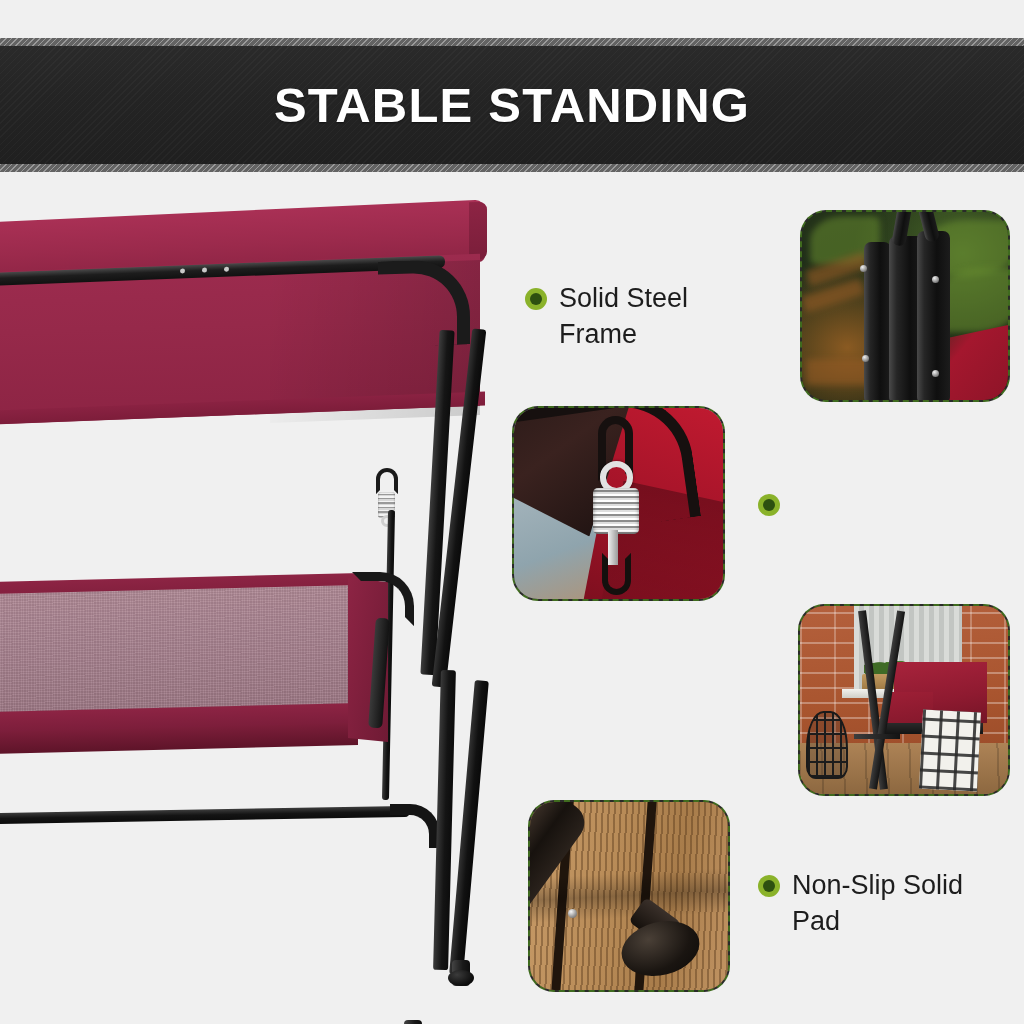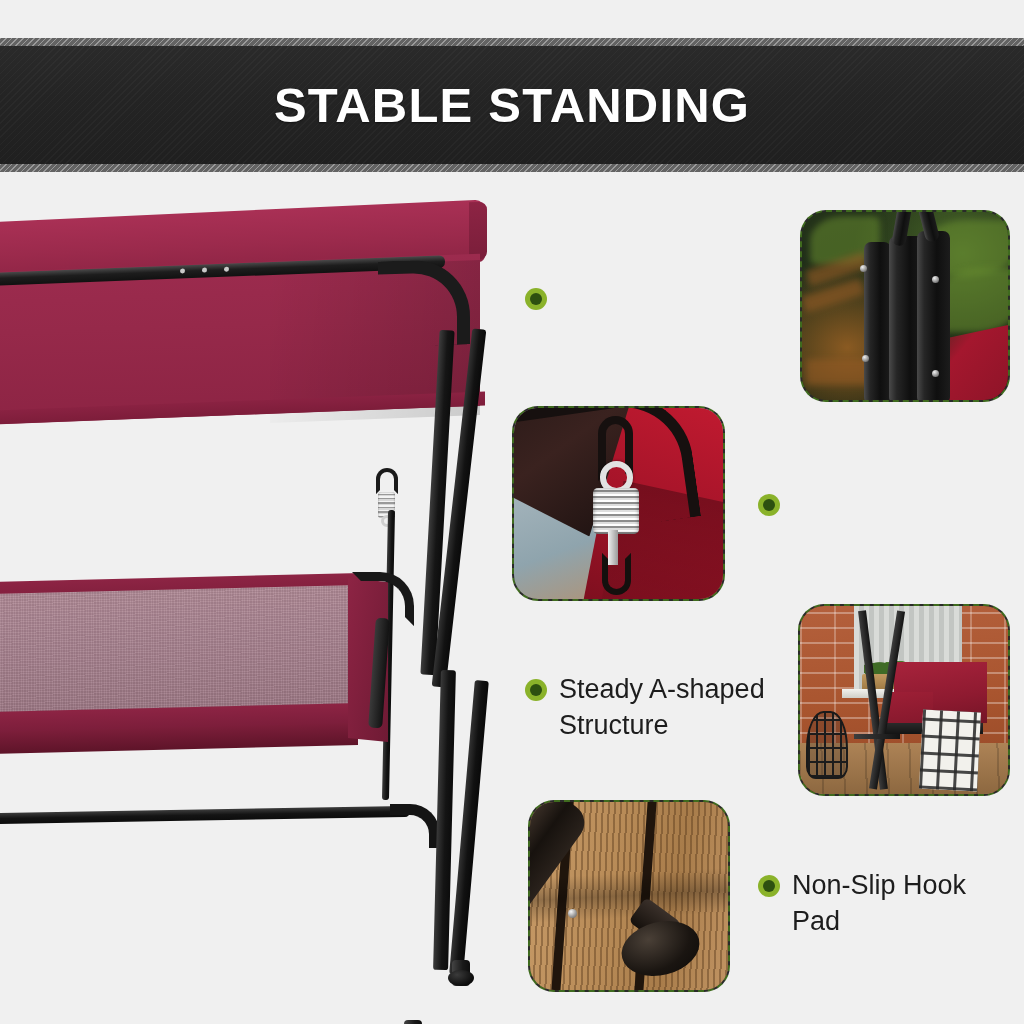--- a/index.html
+++ b/index.html
@@ -489,20 +489,22 @@
       <div class="p1-tube" style="left:45%; top:-6%; width:7%; height:24%; transform:rotate(10deg);"></div>
       <div class="p1-tube" style="left:58%; top:-8%; width:7%; height:24%; transform:rotate(-14deg);"></div>
       <div class="p1-screw" style="left:28%; top:28%;"></div>
       <div class="p1-screw" style="left:63%; top:34%;"></div>
       <div class="p1-screw" style="left:63%; top:84%;"></div>
       <div class="p1-screw" style="left:29%; top:76%;"></div>
     </div>
   </div>
   <div class="feature-label" style="left:525px; top:281px; width:230px;">
     <div class="bullet"></div>
+    <div class="feature-text">Solid Steel
+Frame</div>
   </div>
 
   <div class="inset" style="left:512px; top:406px; width:213px; height:195px;">
     <div class="inset-canvas">
       <div class="p2-bg"></div>
       <div class="p2-red"></div>
       <div class="p2-redshade"></div>
       <div class="p2-canopy-fill"></div>
       <div class="p2-canopy-bar"></div>
       <div class="p2-hook"></div>
@@ -528,37 +530,32 @@
       <div class="p3-swingseat2"></div>
       <div class="p3-seatbase"></div>
       <div class="p3-apost" style="left:33%; top:2%; width:4%; height:96%; transform:rotate(-7deg);"></div>
       <div class="p3-apost" style="left:40%; top:2%; width:4%; height:96%; transform:rotate(9deg);"></div>
       <div class="p3-apost" style="left:26%; top:68%; width:22%; height:3%;"></div>
       <div class="p3-lantern"></div>
       <div class="p3-blanket"></div>
       <div class="p3-mat"></div>
     </div>
   </div>
-  <div class="feature-label" style="left:525px; top:672px; width:265px;">
-    <div class="bullet"></div>
-    <div class="feature-text">Steady A-shaped
-Structure</div>
-  </div>
 
   <div class="inset" style="left:528px; top:800px; width:202px; height:192px;">
     <div class="inset-canvas">
       <div class="p4-deck"></div>
       <div class="p4-gap" style="left:14%; top:-6%; height:112%; transform:rotate(4deg);"></div>
       <div class="p4-gap" style="left:56%; top:-6%; height:112%; transform:rotate(4deg);"></div>
       <div class="p4-shadow"></div>
       <div class="p4-tube"></div>
       <div class="p4-collar"></div>
       <div class="p4-pad"></div>
       <div class="p4-screw"></div>
     </div>
   </div>
   <div class="feature-label" style="left:758px; top:868px; width:250px;">
     <div class="bullet"></div>
-    <div class="feature-text">Non-Slip Hook
+    <div class="feature-text">Non-Slip Solid
 Pad</div>
   </div>
 
 </div>
 
 </body></html>

